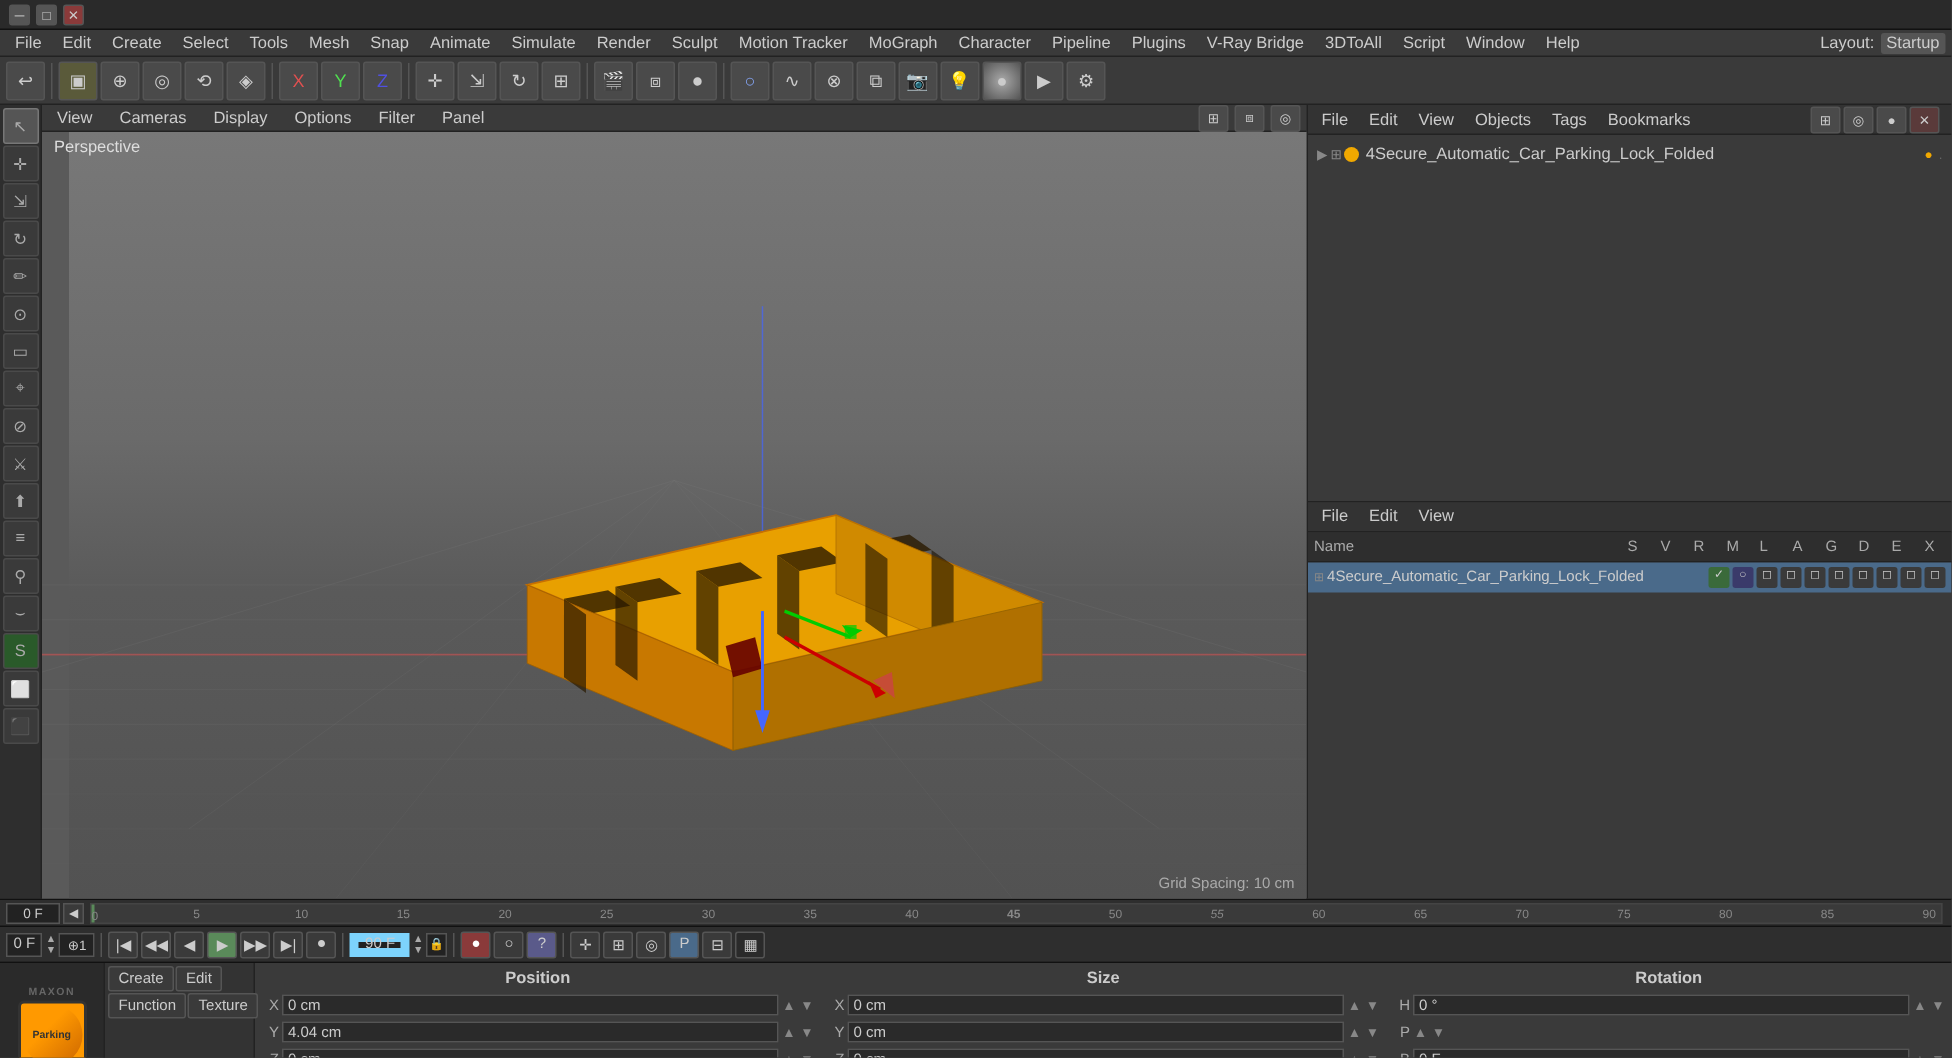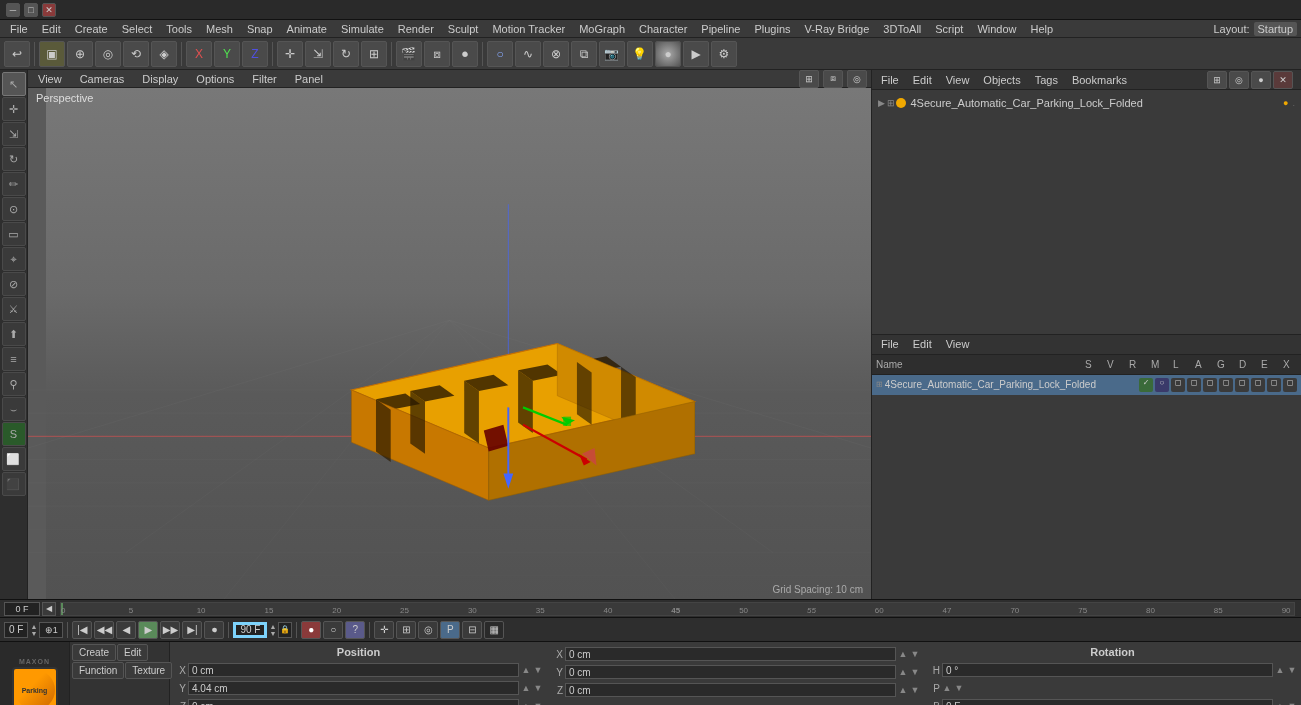--- a/index.html
+++ b/index.html
@@ -739,21 +739,21 @@
     <div style="position:absolute;top:0;left:55%;height:100%;">
       <span style="font-size:8px;color:#888;">50</span>
     </div>
     <div style="position:absolute;top:0;left:60.5%;height:100%;font-style:italic;">
       <span style="font-size:8px;color:#888;">55</span>
     </div>
     <div style="position:absolute;top:0;left:66%;height:100%;">
       <span style="font-size:8px;color:#888;">60</span>
     </div>
     <div style="position:absolute;top:0;left:71.5%;height:100%;">
-      <span style="font-size:8px;color:#888;">47</span>
+      <span style="font-size:8px;color:#888;">65</span>
     </div>
     <div style="position:absolute;top:0;left:77%;height:100%;">
       <span style="font-size:8px;color:#888;">70</span>
     </div>
     <div style="position:absolute;top:0;left:82.5%;height:100%;">
       <span style="font-size:8px;color:#888;">75</span>
     </div>
     <div style="position:absolute;top:0;left:88%;height:100%;">
       <span style="font-size:8px;color:#888;">80</span>
     </div>
@@ -782,21 +782,21 @@
   <div class="ctrl-separator"></div>
   <div class="ctrl-btn" title="Go to Start">|◀</div>
   <div class="ctrl-btn" title="Previous Frame">◀◀</div>
   <div class="ctrl-btn" title="Play Reverse">◀</div>
   <div class="ctrl-btn active" title="Play" style="background:#5a8a5a;">▶</div>
   <div class="ctrl-btn" title="Next Frame">▶▶</div>
   <div class="ctrl-btn" title="Go to End">▶|</div>
   <div class="ctrl-btn" title="Record">⏺</div>
   <div class="ctrl-separator"></div>
 
-  <span style="font-size:10px;color:#ccc;background:#222;border:3px solid #7dd3fc;padding:0 4px;height:16px;display:flex;align-items:center;">90 F</span>
+  <span style="font-size:10px;color:#ccc;background:#222;border:6px solid #7dd3fc;padding:0 4px;height:16px;display:flex;align-items:center;">90 F</span>
   <div style="display:flex;flex-direction:column;">
     <span style="font-size:7px;cursor:pointer;color:#aaa;">▲</span>
     <span style="font-size:7px;cursor:pointer;color:#aaa;">▼</span>
   </div>
   <div style="width:14px;height:16px;background:#222;border:1px solid #555;display:flex;align-items:center;justify-content:center;">
     <span style="font-size:8px;color:#aaa;">🔒</span>
   </div>
 
   <div class="ctrl-separator"></div>
 
@@ -855,20 +855,21 @@
         </div>
         <div class="coord-row">
           <span class="coord-label">Z</span>
           <input class="coord-input" type="text" value="0 cm" style="">
           <span class="coord-arrow">▲</span>
           <span class="coord-arrow">▼</span>
         </div>
       </div>
 
       <div class="coord-section">
+        <div class="coord-title">Size</div>
         <div class="coord-row">
           <span class="coord-label">X</span>
           <input class="coord-input" type="text" value="0 cm" style="">
           <span class="coord-arrow">▲</span>
           <span class="coord-arrow">▼</span>
         </div>
         <div class="coord-row">
           <span class="coord-label">Y</span>
           <input class="coord-input" type="text" value="0 cm" style="">
           <span class="coord-arrow">▲</span>

